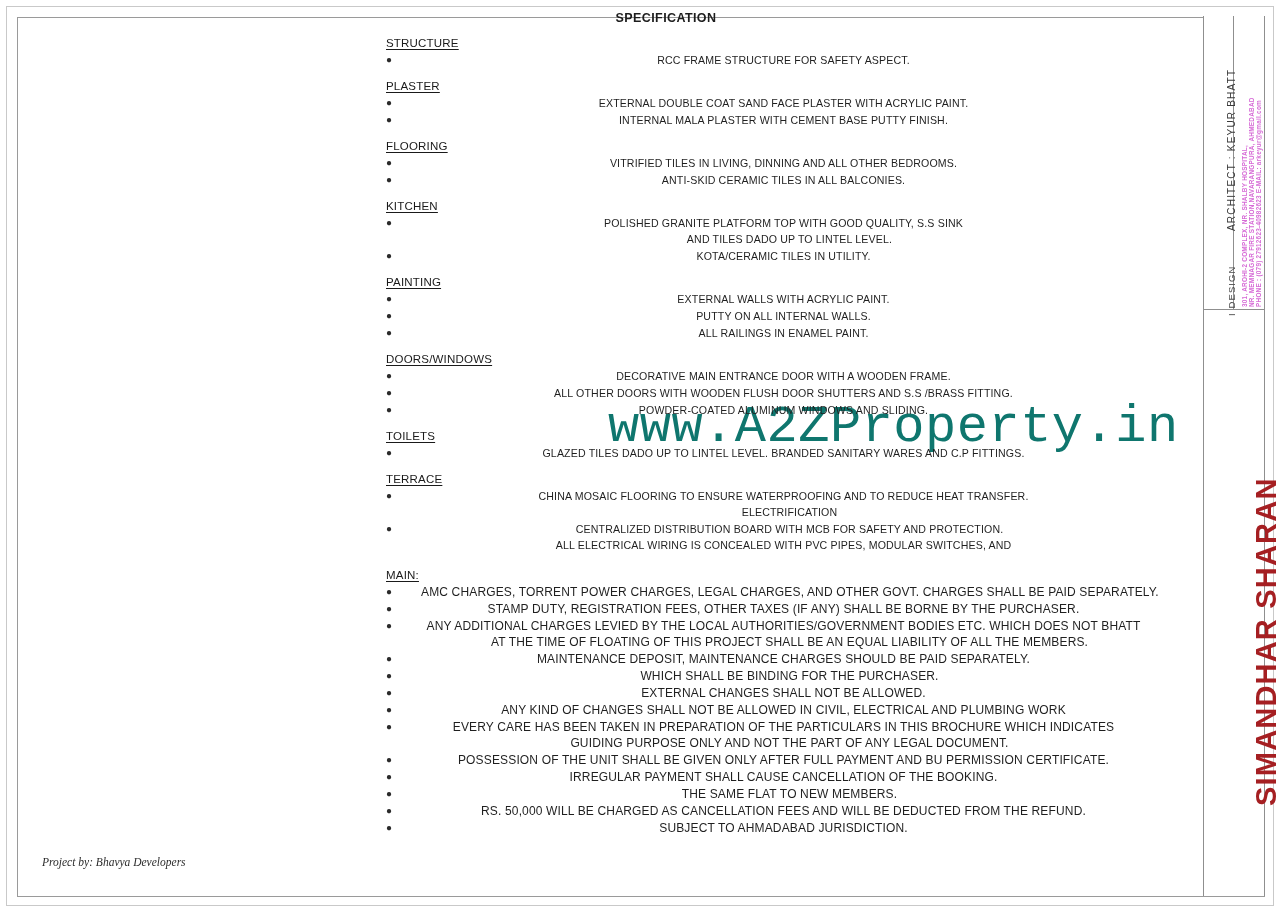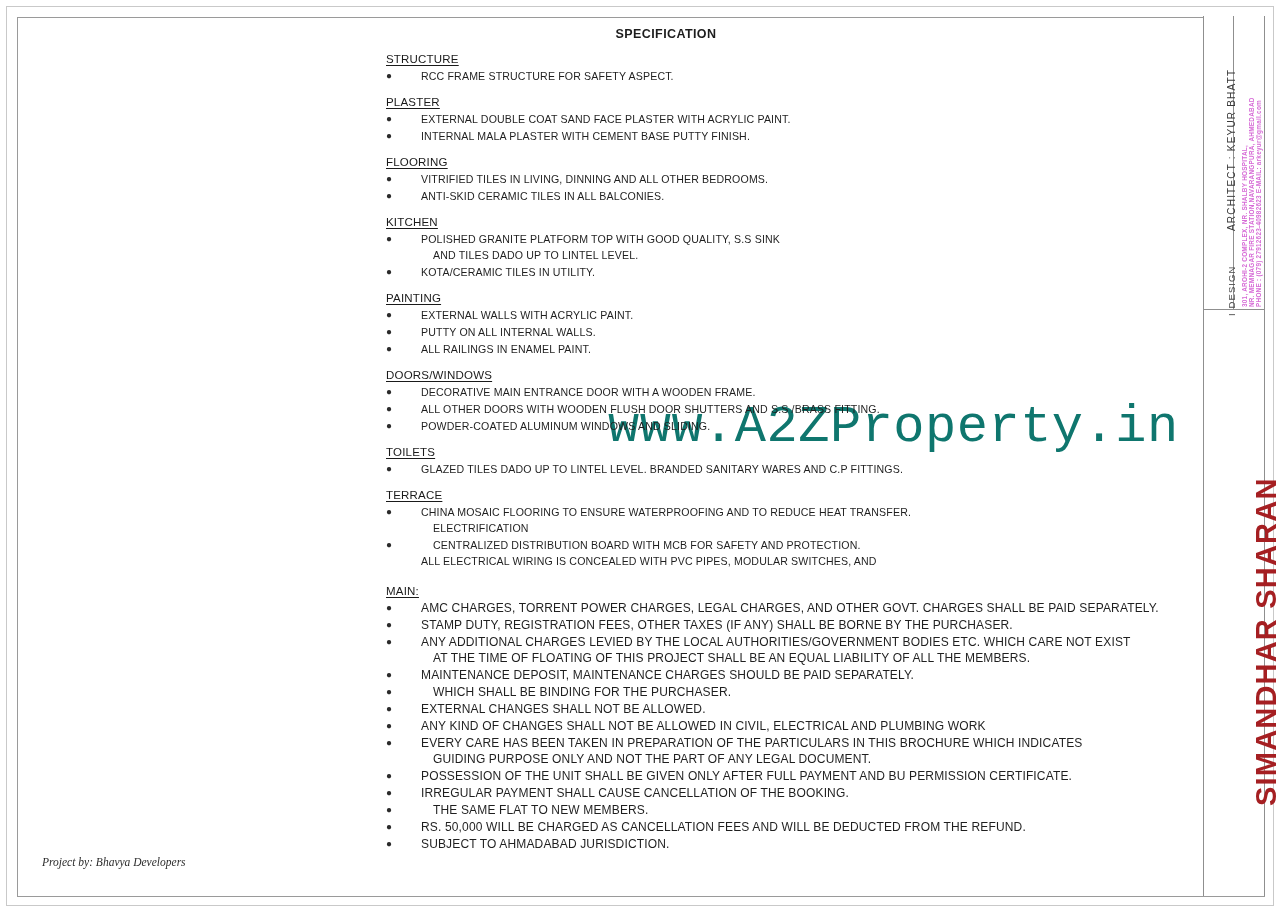--- a/index.html
+++ b/index.html
@@ -50,21 +50,21 @@
     z-index: 1;
     pointer-events: none;
     font-family: Liberation Mono, monospace;
     margin-top: 24px;
   }
 
   
   #spec-column {
     position: absolute;
     left: 386px;
-    top: 20px;
+    top: 4px;
     width: 760px;
     z-index: 3;
   }
   #spec-title {
     text-align: center;
     font-size: 12.5px;
     font-weight: bold;
     color: #1d1d1d;
     letter-spacing: 0.4px;
     margin: 7px 0 0 0;
@@ -96,20 +96,21 @@
   }
   .bullet-body {
     flex: 1;
   }
   .bullet-line {
     font-size: 10.6px;
     line-height: 16px;
     color: #1f1f1f;
     letter-spacing: 0.15px;
     white-space: nowrap;
+    text-align: center;
   }
   .bullet-line.ind1 { padding-left: 12px; }
   .bullet-body { padding-left: 25px; }
 
   #notes-section { margin-top: 16px; }
   #notes-section .bullet-line { font-size: 12px; }
 
   
   #project-credit {
     position: absolute;
@@ -372,21 +373,21 @@
         </div>
         <div class="bullet-row">
           <div class="bullet-dot">●</div>
           <div class="bullet-body">
             <div class="bullet-line">STAMP DUTY, REGISTRATION FEES, OTHER TAXES (IF ANY) SHALL BE BORNE BY THE PURCHASER.</div>
           </div>
         </div>
         <div class="bullet-row">
           <div class="bullet-dot">●</div>
           <div class="bullet-body">
-            <div class="bullet-line">ANY ADDITIONAL CHARGES LEVIED BY THE LOCAL AUTHORITIES/GOVERNMENT BODIES ETC. WHICH CARE NOT EXIST</div>
+            <div class="bullet-line">ANY ADDITIONAL CHARGES LEVIED BY THE LOCAL AUTHORITIES/GOVERNMENT BODIES ETC. WHICH DOES NOT BHATT</div>
             <div class="bullet-line ind1">AT THE TIME OF FLOATING OF THIS PROJECT SHALL BE AN EQUAL LIABILITY OF ALL THE MEMBERS.</div>
           </div>
         </div>
         <div class="bullet-row">
           <div class="bullet-dot">●</div>
           <div class="bullet-body">
             <div class="bullet-line">MAINTENANCE DEPOSIT, MAINTENANCE CHARGES SHOULD BE PAID SEPARATELY.</div>
           </div>
         </div>
         <div class="bullet-row">

